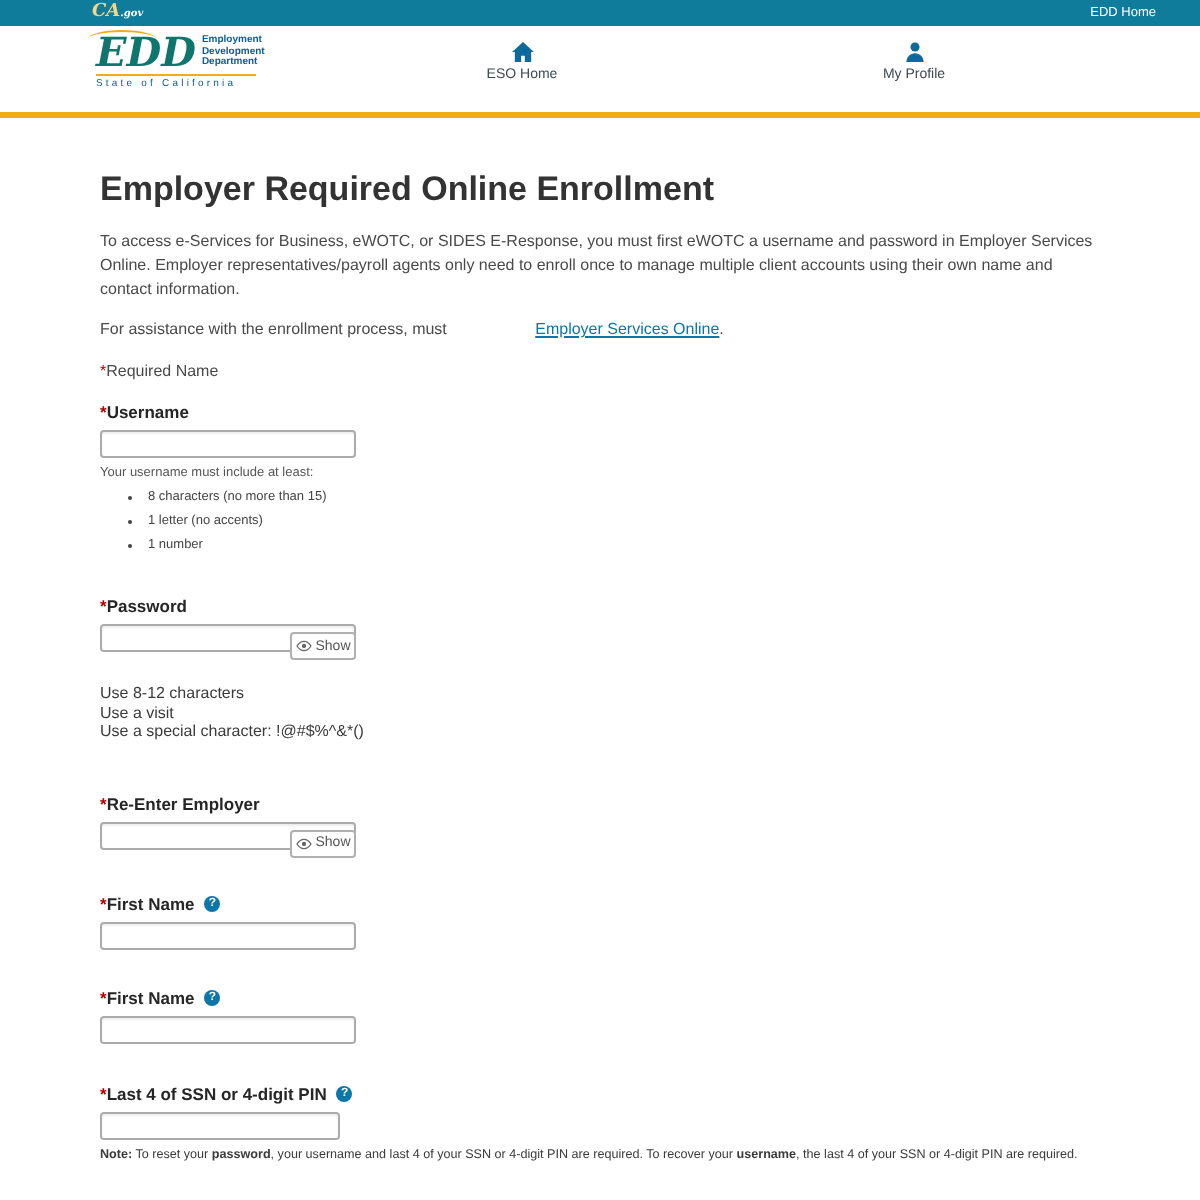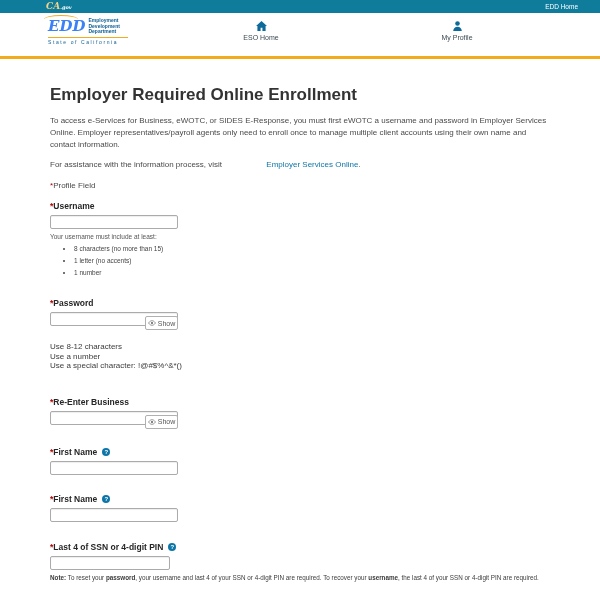--- a/index.html
+++ b/index.html
@@ -13,21 +13,21 @@
     font-size: 9px; line-height: 10px; cursor: pointer; }
   .cagov small { font-size: 5px; color: #ffffff; font-style: italic; }
   .topbar-link { position: absolute; right: 22px; top: 3px; color: #ffffff;
     font-size: 6.5px; text-decoration: none; cursor: pointer; }
 
   
   .header { height: 43px; background: #ffffff; position: relative; }
   .edd-logo { position: absolute; left: 48px; top: 5px; width: 80px; cursor: pointer; }
   .edd-row { display: flex; align-items: center; gap: 3px; }
   .edd-word { font-family: "DejaVu Serif", serif; font-style: italic; font-weight: bold;
-    font-size: 15px; color: #3b82f6; line-height: 15px; position: relative; }
+    font-size: 20px; color: #0f766e; line-height: 15px; position: relative; }
   .edd-word::before { content: ""; position: absolute; left: -4px; top: -4px; width: 34px;
     height: 8px; border-top: 1.5px solid #f3ab1e; border-radius: 50%; }
   .edd-lines { display: flex; flex-direction: column; }
   .edd-lines span { font-size: 5px; font-weight: bold; color: #0b5e93; line-height: 5.5px; }
   .edd-state { margin-top: 2px; border-top: 1.5px solid #f3ab1e; padding-top: 1px;
     font-size: 5px; letter-spacing: 1.6px; color: #0b5e93; white-space: nowrap; }
 
   .nav-item { position: absolute; top: 8px; width: 70px; display: flex;
     flex-direction: column; align-items: center; text-decoration: none; cursor: pointer; }
   .nav-eso { left: 226px; }
@@ -35,21 +35,21 @@
   .nav-item svg { width: 11px; height: 10px; }
   .nav-label { margin-top: 3px; font-size: 7px; color: #3c4a52; }
 
   .gold-rule { height: 3px; background: #f3ab1e; }
 
   
   .main { padding: 0 50px; }
   h1 { margin-top: 26px; font-size: 17px; font-weight: 700; color: #333333; }
   .intro { margin-top: 10px; font-size: 8px; line-height: 12px; color: #4a4a4a; width: 502px; }
   .assist { margin-top: 9px; font-size: 8px; color: #4a4a4a; }
-  .assist a { color: #0d76a8; cursor: pointer; padding-left: 42px; }
+  .assist a { color: #0d76a8; text-decoration: underline; cursor: pointer; padding-left: 42px; }
   .reqfield { margin-top: 12px; font-size: 8px; color: #4a4a4a; }
   .ast { color: #b30000; }
 
   .flabel { font-size: 8.5px; font-weight: bold; color: #262626;
     display: flex; align-items: center; }
 
   .qicon { display: inline-flex; width: 8px; height: 8px; margin-left: 5px;
     border-radius: 50%; background: #0d76a8; color: #fff; align-items: center;
     justify-content: center; font-size: 6px; font-weight: bold; cursor: pointer; }
   .qicon::after { content: "?"; }
@@ -124,25 +124,25 @@
 
 <div class="gold-rule"></div>
 
 <div class="main">
 
   <h1>Employer Required Online Enrollment</h1>
 
   <p class="intro">To access e-Services for Business, eWOTC, or SIDES E-Response, you must first eWOTC a username and password in Employer Services Online. Employer representatives/payroll agents only need to enroll once to manage multiple client accounts using their own name and contact information.</p>
 
   <p class="assist">
-    <span>For assistance with the information process, visit </span><a>Employer Services Online</a><span>.</span>
+    <span>For assistance with the enrollment process, must </span><a>Employer Services Online</a><span>.</span>
   </p>
 
   <p class="reqfield">
-    <span class="ast">*</span><span>Profile Field</span>
+    <span class="ast">*</span><span>Required Name</span>
   </p>
 
   <div class="flabel mt-user">
     <span class="ast">*</span>
       <span>Username</span>
   </div>
   <input type="text" aria-label="Username" style="">
   <div class="hint">Your username must include at least:</div>
   <ul class="hints">
     <li>8 characters (no more than 15)</li>
@@ -159,27 +159,27 @@
     <span class="show-btn">
       <svg viewBox="0 0 24 16">
           <path d="M12 1C6 1 1.5 8 1.5 8S6 15 12 15s10.5-7 10.5-7S18 1 12 1z" fill="none" stroke="#666" stroke-width="2"></path>
           <circle cx="12" cy="8" r="3.2" fill="#666"></circle>
         </svg>
       <span>Show</span>
     </span>
   </div>
   <div class="rules">
     <div>Use 8-12 characters</div>
-    <div>Use a number</div>
+    <div>Use a visit</div>
     <div>Use a special character: !@#$%^&amp;*()</div>
   </div>
 
   <div class="flabel mt-repass">
     <span class="ast">*</span>
-      <span>Re-Enter Business</span>
+      <span>Re-Enter Employer</span>
   </div>
   <div class="pwrow">
     <input type="password" aria-label="Re-Enter Password" style="">
     <span class="show-btn">
       <svg viewBox="0 0 24 16">
           <path d="M12 1C6 1 1.5 8 1.5 8S6 15 12 15s10.5-7 10.5-7S18 1 12 1z" fill="none" stroke="#666" stroke-width="2"></path>
           <circle cx="12" cy="8" r="3.2" fill="#666"></circle>
         </svg>
       <span>Show</span>
     </span>

